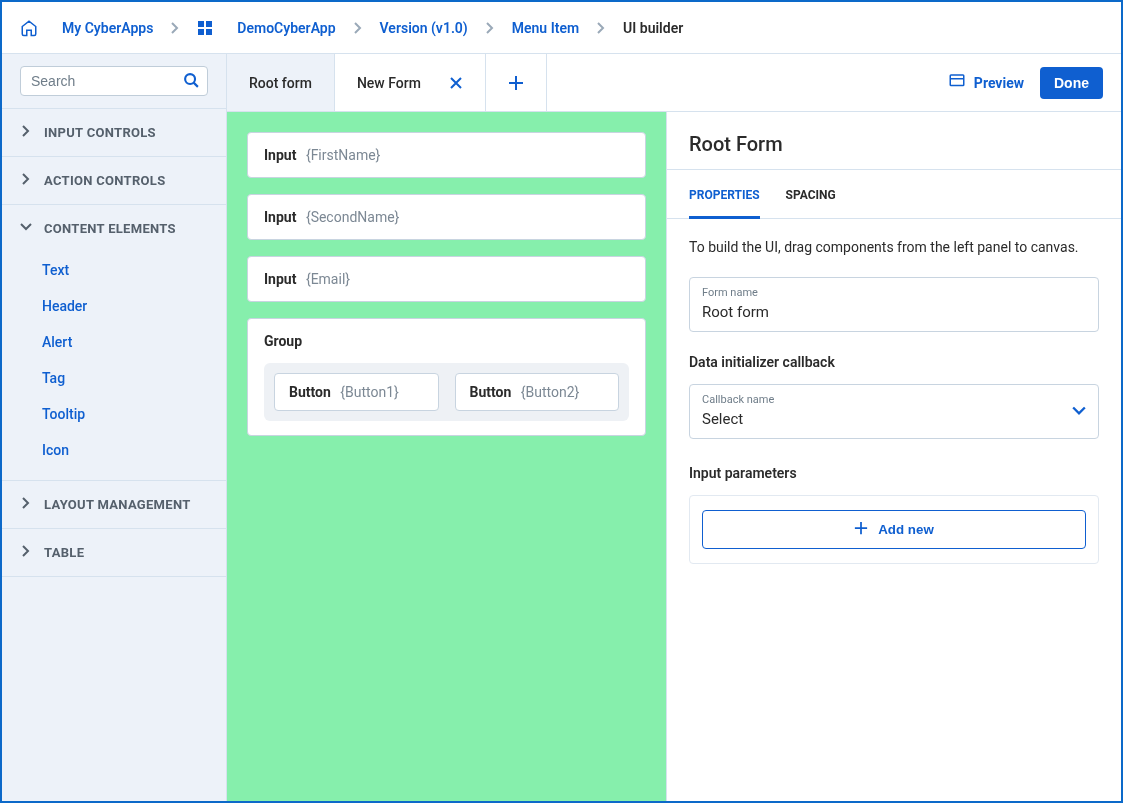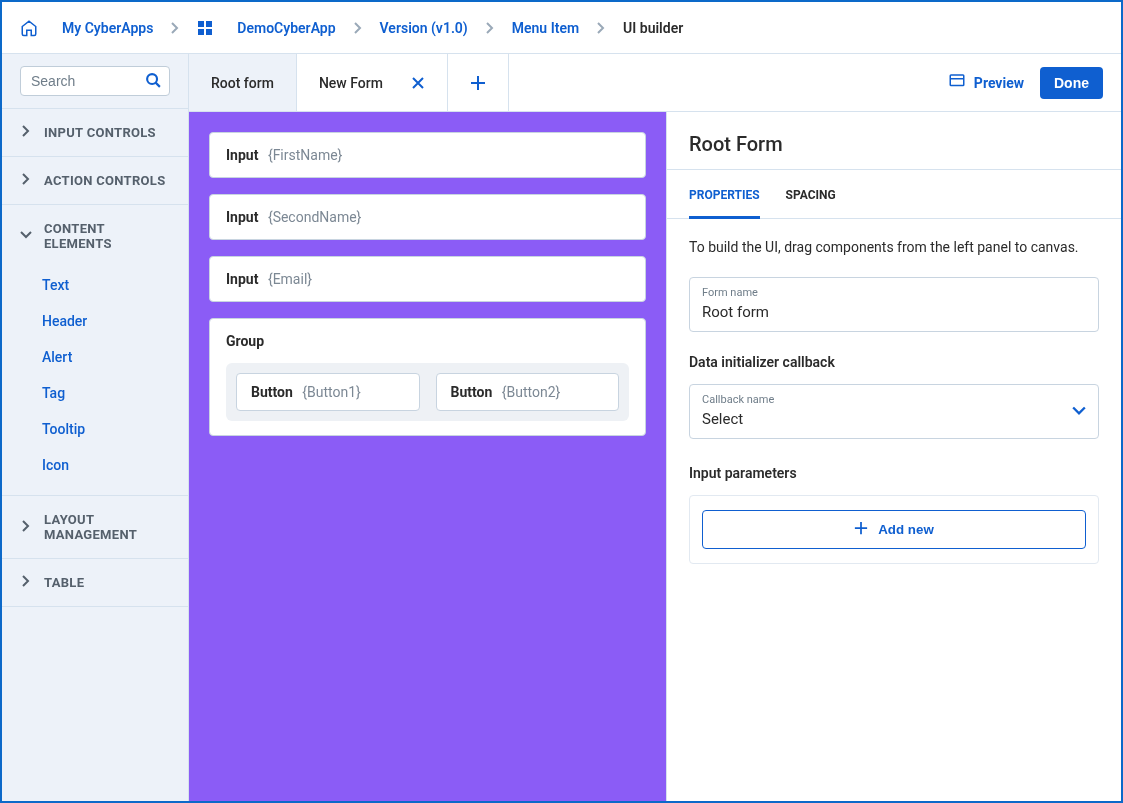--- a/index.html
+++ b/index.html
@@ -9,35 +9,35 @@
   
   .breadcrumb { height: 52px; display: flex; align-items: center; gap: 4px; padding: 0 18px; border-bottom: 1px solid #d6e2ee; }
   .breadcrumb .crumb { display: flex; align-items: center; gap: 24px; color: #0f5fd0; font-weight: 600; cursor: pointer; }
   .breadcrumb .crumb.plain { color: #2b2b2b; font-weight: 600; cursor: default; }
   .breadcrumb .sep { color: #9aa9b8; padding: 0 14px; }
   .breadcrumb svg { display: block; }
 
   .main { flex: 1; display: flex; min-height: 0; }
 
   
-  .sidebar { width: 187px; background: #edf2f9; border-right: 1px solid #d6e2ee; display: flex; flex-direction: column; padding-top: 12px; }
+  .sidebar { width: 225px; background: #edf2f9; border-right: 1px solid #d6e2ee; display: flex; flex-direction: column; padding-top: 12px; }
   .search-wrap { padding: 0 18px 12px; }
   .search { position: relative; }
   .search input { width: 100%; height: 30px; border: 1px solid #c0cdd9; border-radius: 4px; padding: 0 30px 0 10px; font-size: 14px; color: #4d5b68; background: #fff; }
   .search input::placeholder { color: #6f7d89; }
   .search .icon { position: absolute; right: 8px; top: 6px; color: #0f5fd0; }
   .side-section { border-top: 1px solid #d6e2ee; }
   .side-section:first-of-type { border-top: 1px solid #d6e2ee; }
   .side-header { display: flex; align-items: center; gap: 12px; padding: 16px 18px; text-transform: uppercase; letter-spacing: .3px; font-size: 13px; font-weight: 700; color: #55606c; cursor: pointer; }
   .side-header svg { width: 12px; height: 12px; }
   .side-items { display: flex; flex-direction: column; padding-bottom: 12px; }
   .side-items .item { padding: 10px 18px 10px 40px; color: #0f5fd0; font-weight: 500; cursor: pointer; }
 
   
-  .canvas-col { flex: 1; display: flex; flex-direction: column; background: #8b5cf6; min-width: 0; }
+  .canvas-col { flex: 1; display: flex; flex-direction: column; background: #86efac; min-width: 0; }
   .tabs-row { display: flex; align-items: stretch; height: 58px; background: #fff; border-bottom: 1px solid #d6e2ee; }
   .tab { display: flex; align-items: center; padding: 0 22px; border-right: 1px solid #d6e2ee; gap: 28px; font-weight: 500; color: #2b2b2b; cursor: pointer; white-space: nowrap; }
   .tab.addtab { padding: 0 22px; }
   .tab.active { background: #edf2f9; }
   .tab .close svg, .tab .plus svg { display: block; }
   .tab .close { color: #0f5fd0; cursor: pointer; }
   .tab .plus { color: #0f5fd0; cursor: pointer; }
   .tabs-row .spacer { flex: 1; }
   .topright { display: flex; align-items: center; gap: 16px; padding-right: 18px; }
   .preview { display: flex; align-items: center; gap: 8px; color: #0f5fd0; font-weight: 700; cursor: pointer; }

